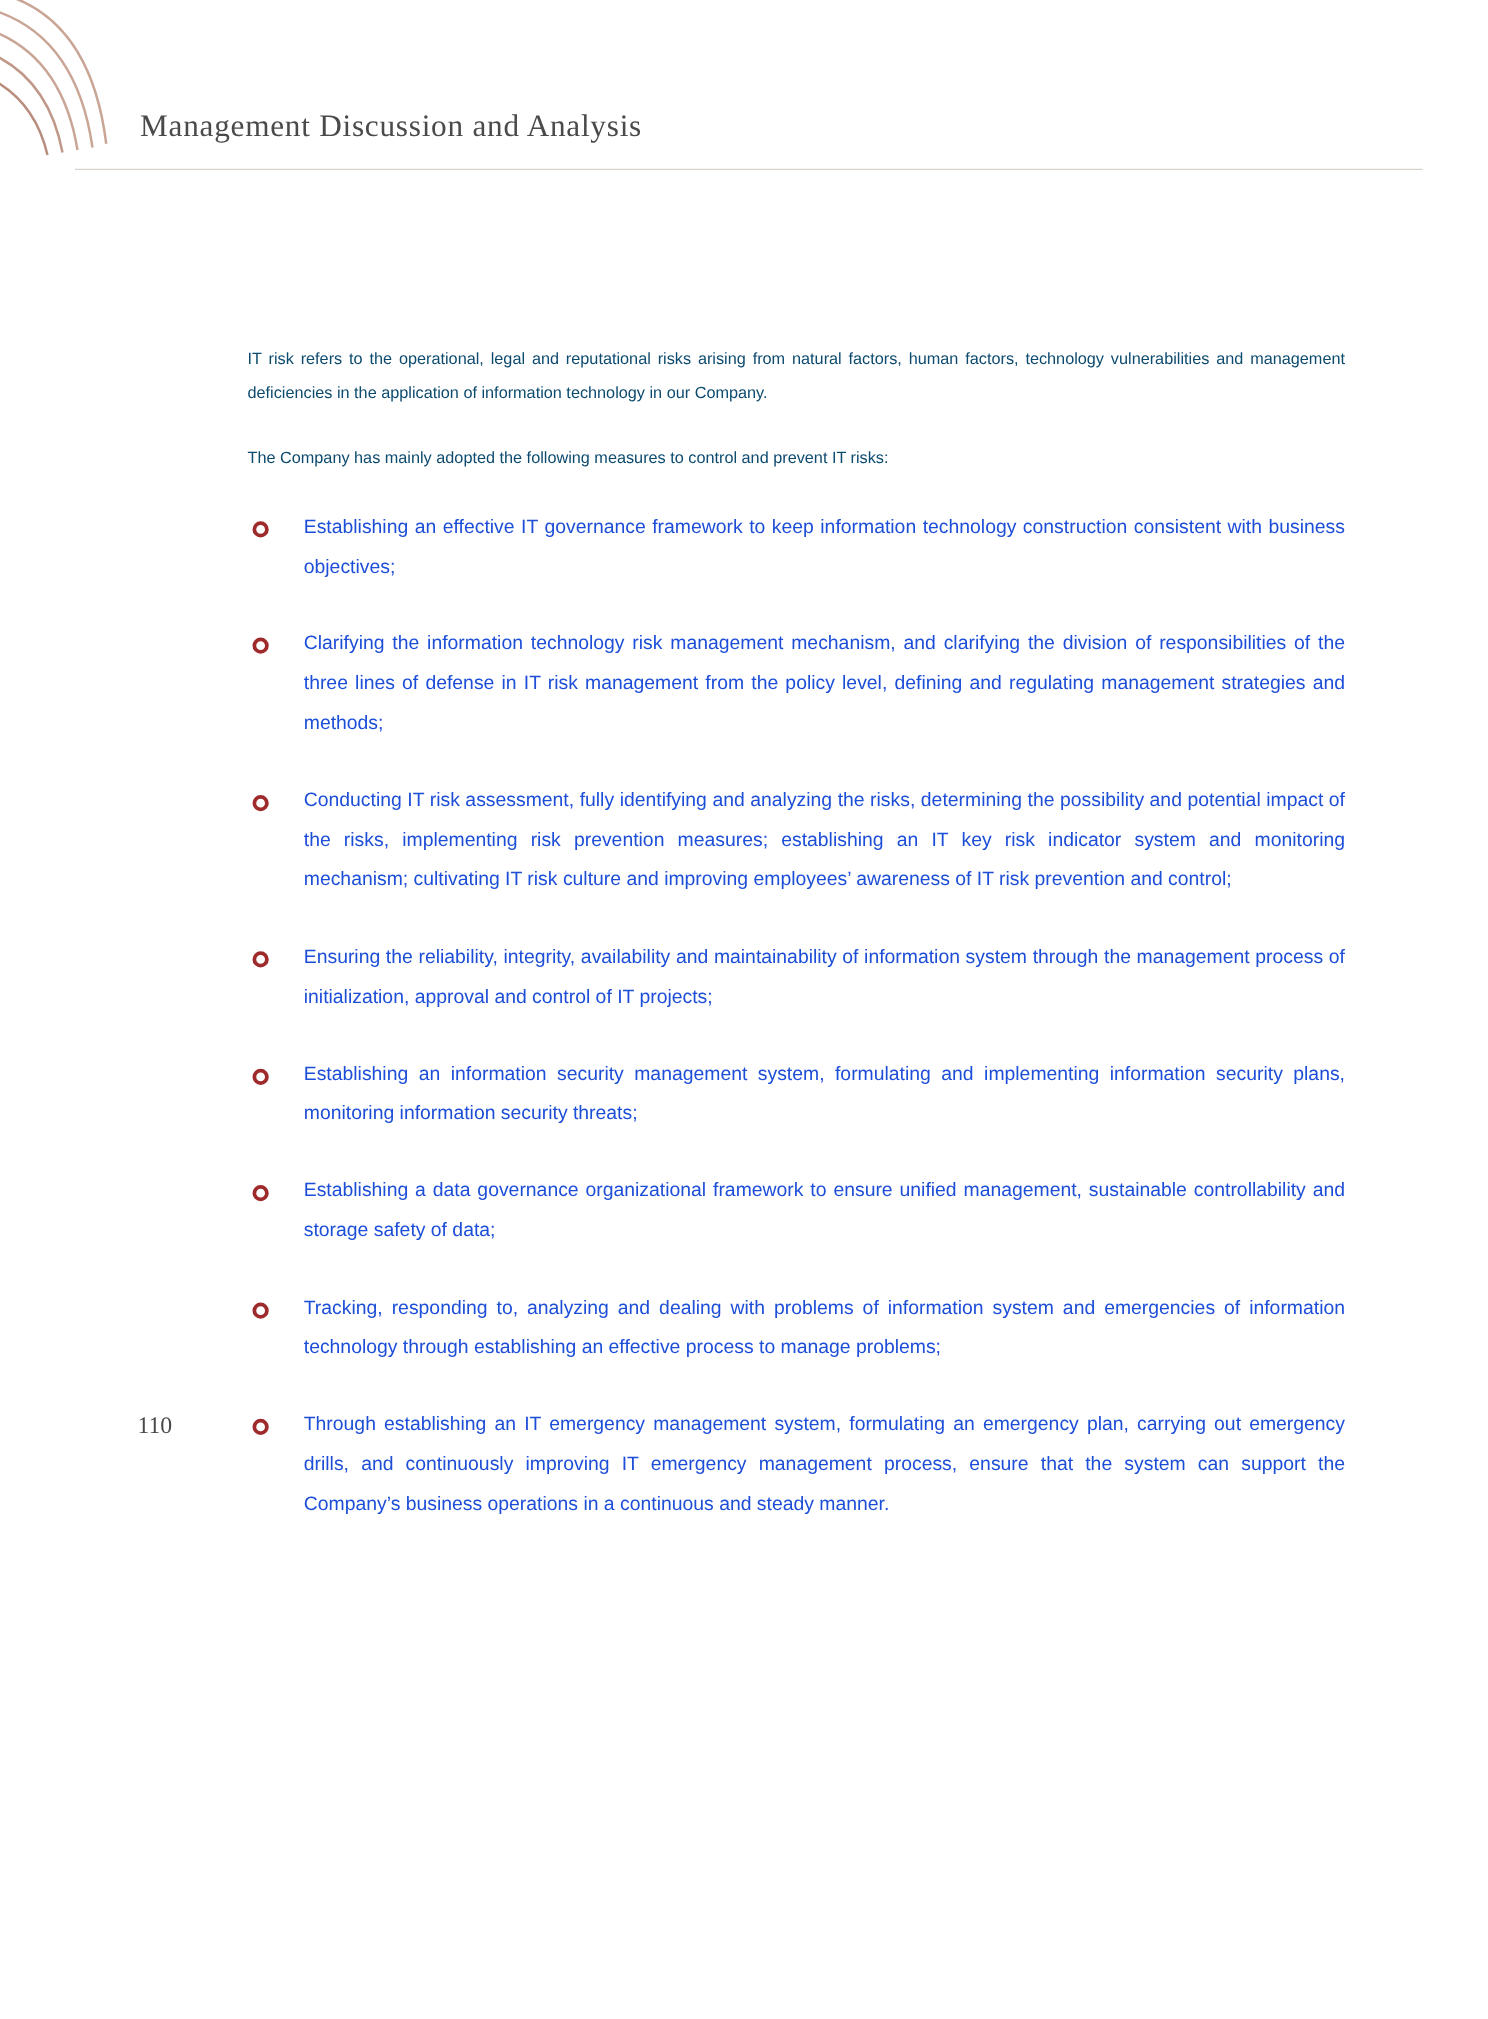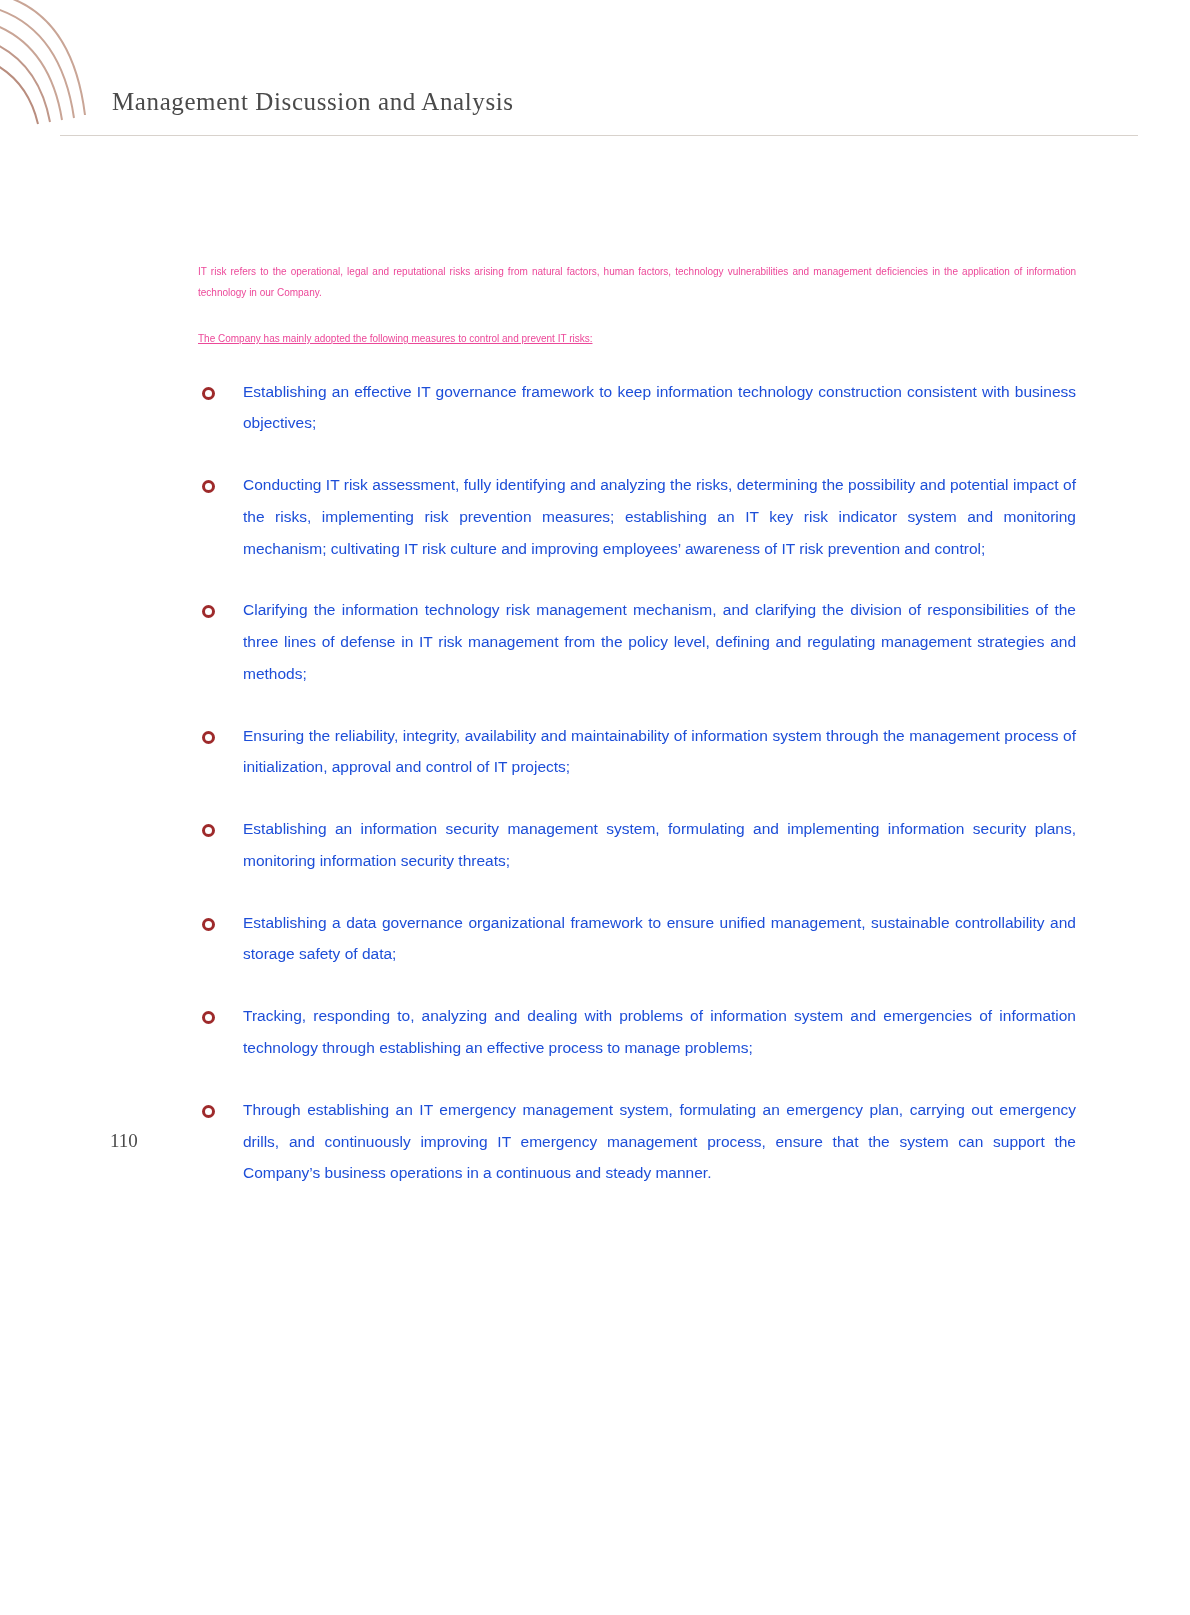--- a/index.html
+++ b/index.html
@@ -52,29 +52,28 @@
     width: 878px;
   }
   .section-title {
     font-size: 17px;
     font-weight: bold;
     color: #9e2a2b;
     margin: 0 0 22px 0;
     letter-spacing: 0.1px;
   }
   p.body {
-    font-size: 10px;
+    font-size: 13px;
     line-height: 2.05;
-    color: #ec4899;
-    margin: 0 0 26px 0;
+    color: #0c4a6e;
+    margin: 12px 0 26px 0;
     text-align: justify;
   }
   p.body.nojust {
     text-align: left;
-    text-decoration: underline;
   }
 
   ul.bullets {
     list-style: none;
     margin: 0;
     padding: 0;
   }
   ul.bullets li {
     position: relative;
     padding-left: 45px;
@@ -132,25 +131,25 @@
     <p class="body">IT risk refers to the operational, legal and reputational risks arising from natural factors, human factors, technology vulnerabilities and management deficiencies in the application of information technology in our Company.</p>
     <p class="body nojust">The Company has mainly adopted the following measures to control and prevent IT risks:</p>
 
     <ul class="bullets">
       <li>
         <span class="bullet-icon"></span>
         <span>Establishing an effective IT governance framework to keep information technology construction consistent with business objectives;</span>
       </li>
       <li>
         <span class="bullet-icon"></span>
-        <span>Conducting IT risk assessment, fully identifying and analyzing the risks, determining the possibility and potential impact of the risks, implementing risk prevention measures; establishing an IT key risk indicator system and monitoring mechanism; cultivating IT risk culture and improving employees’ awareness of IT risk prevention and control;</span>
+        <span>Clarifying the information technology risk management mechanism, and clarifying the division of responsibilities of the three lines of defense in IT risk management from the policy level, defining and regulating management strategies and methods;</span>
       </li>
       <li>
         <span class="bullet-icon"></span>
-        <span>Clarifying the information technology risk management mechanism, and clarifying the division of responsibilities of the three lines of defense in IT risk management from the policy level, defining and regulating management strategies and methods;</span>
+        <span>Conducting IT risk assessment, fully identifying and analyzing the risks, determining the possibility and potential impact of the risks, implementing risk prevention measures; establishing an IT key risk indicator system and monitoring mechanism; cultivating IT risk culture and improving employees’ awareness of IT risk prevention and control;</span>
       </li>
       <li>
         <span class="bullet-icon"></span>
         <span>Ensuring the reliability, integrity, availability and maintainability of information system through the management process of initialization, approval and control of IT projects;</span>
       </li>
       <li>
         <span class="bullet-icon"></span>
         <span>Establishing an information security management system, formulating and implementing information security plans, monitoring information security threats;</span>
       </li>
       <li>

